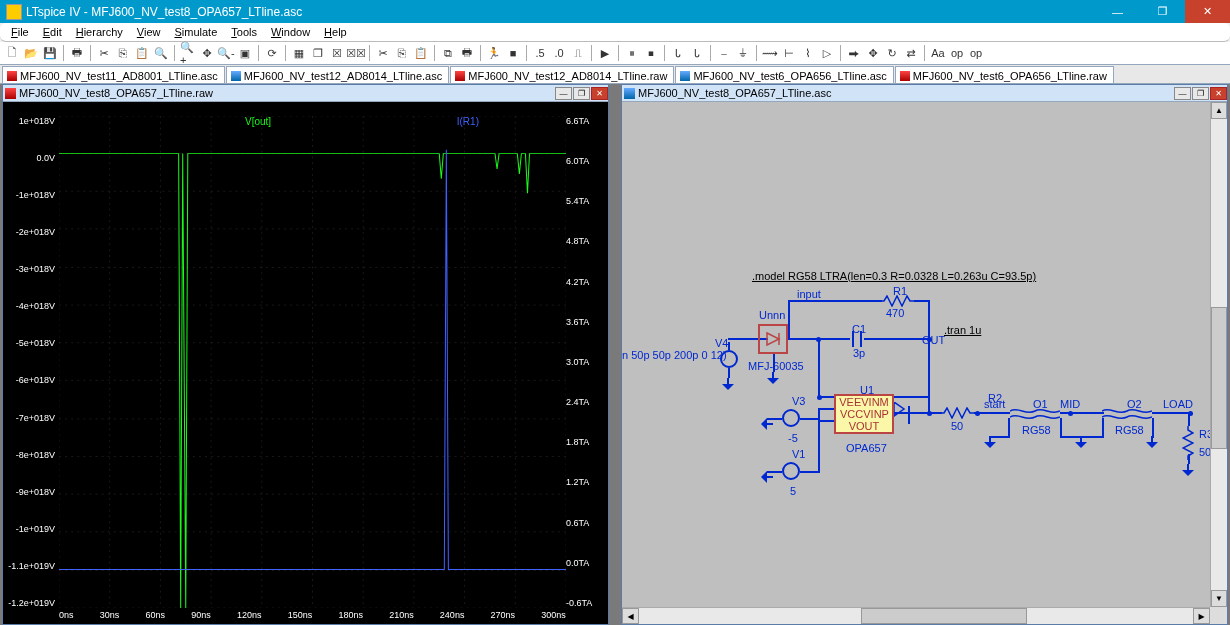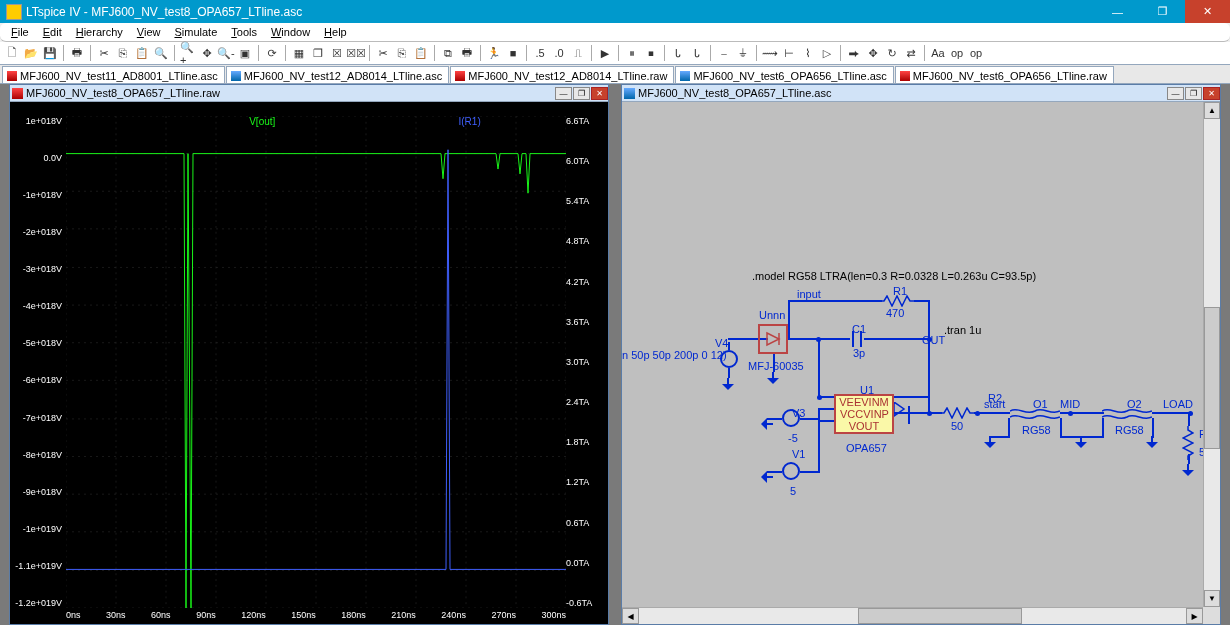--- a/index.html
+++ b/index.html
@@ -24,21 +24,21 @@
 .toolbar .sep { width:1px; height:16px; background:#aaa; margin:0 2px; }
 
 
 .doctabs { height:19px; background:#e8e8e8; border-bottom:1px solid #94a7bd; display:flex; align-items:flex-end; overflow:hidden; padding-left:2px; }
 .doctabs .tab { height:17px; border:1px solid #94a7bd; border-bottom:none; background:#fff; padding:1px 6px 0 4px; margin-right:1px; display:flex; align-items:center; gap:3px; font-size:10px; white-space:nowrap; cursor:pointer; }
 .doctabs .tabicon { width:10px; height:10px; display:inline-block; }
 .doctabs .tabicon.raw { background:linear-gradient(#f44,#a00); }
 .doctabs .tabicon.asc { background:linear-gradient(#6af,#06a); }
 
 
-.mdi { position:absolute; top:84px; left:0; right:0; bottom:0; background:#7a7a7a; display:flex; gap:12px; padding:0 9px; }
+.mdi { position:absolute; top:84px; left:0; right:0; bottom:0; background:#7a7a7a; display:flex; gap:12px; padding:0 2px; }
 
 
 .child { flex:1; display:flex; flex-direction:column; border:1px solid #5a7ca7; background:#fff; }
 .child .childbar { height:17px; background:#d1e3f7; border-bottom:1px solid #94a7bd; display:flex; align-items:center; padding-left:2px; font-size:10px; }
 .child .childbar .childicon { width:11px; height:11px; margin-right:3px; }
 .child .childbar .childicon.raw { background:linear-gradient(#f44,#a00); }
 .child .childbar .childicon.asc { background:linear-gradient(#6af,#06a); }
 .child .childbar .childtitle { flex:1; color:#000; }
 .child .childbar .childbtns { display:flex; gap:0; }
 .child .childbar .childbtn { width:17px; height:13px; border:1px solid #888; background:#e8e8e8; font-size:8px; display:flex; align-items:center; justify-content:center; margin-left:1px; }
@@ -60,21 +60,21 @@
 
 
 .schem { flex:1; background:#bfbfbf; position:relative; overflow:hidden; }
 .schem-inner { position:absolute; inset:0; }
 .schem-inner .wire { position:absolute; background:#0028d0; }
 .schem-inner .node { position:absolute; width:5px; height:5px; background:#0028d0; border-radius:50%; transform:translate(-2px,-2px); }
 .schem-inner .gnd { position:absolute; width:12px; height:12px; }
 .schem-inner .gnd::before { content:""; position:absolute; left:5px; top:0; width:2px; height:6px; background:#0028d0; }
 .schem-inner .gnd::after { content:""; position:absolute; left:0; top:6px; width:0; height:0; border-left:6px solid transparent; border-right:6px solid transparent; border-top:6px solid #0028d0; }
 .schem-inner .txt { position:absolute; color:#0028d0; font-family:Arial,sans-serif; font-size:11px; white-space:nowrap; }
-.schem-inner .txt.black { color:#000; }
+.schem-inner .txt.black { color:#000;text-decoration:underline; }
 .schem-inner .comp { position:absolute; }
 .schem-inner .resistor { width:34px; height:12px; }
 .schem-inner .resistor svg { width:100%; height:100%; display:block; }
 .schem-inner .cap { width:14px; height:16px; }
 .schem-inner .cap::before { content:""; position:absolute; left:2px; top:0; width:2px; height:16px; background:#0028d0; }
 .schem-inner .cap::after { content:""; position:absolute; left:10px; top:0; width:2px; height:16px; background:#0028d0; }
 .schem-inner .vsrc { width:18px; height:18px; border:2px solid #0028d0; border-radius:50%; }
 .schem-inner .tline { width:50px; height:18px; }
 .schem-inner .tline svg { width:100%; height:100%; }
 .schem-inner .opamp { width:60px; height:40px; background:#faf8a8; border:2px solid #b44; font-size:9px; color:#a33; display:flex; flex-direction:column; justify-content:center; padding:2px 4px; line-height:1.1; }
@@ -436,21 +436,21 @@
         <div class="wire" style="left:566px; top:310px; width:2px; height:14px;"></div>
         <div class="comp resistor" style="left:560px; top:324px; transform:rotate(90deg); transform-origin:6px 6px;">
           <svg viewBox="0 0 34 12">
               <polyline points="0,6 4,6 7,1 12,11 17,1 22,11 27,1 30,6 34,6" fill="none" stroke="#0028d0" stroke-width="1.5"></polyline>
             </svg>
         </div>
         <div class="txt" style="left:577px; top:344px;">50</div>
         <div class="wire" style="left:566px; top:352px; width:2px; height:10px;"></div>
         <div class="gnd" style="left:560px; top:362px;"></div>
 
-        <div class="txt" style="left:170px; top:305px;">V3</div>
+        <div class="txt" style="left:170px; top:293px;">V3</div>
         <div class="comp vsrc" style="left:160px; top:307px;"></div>
         <div class="txt" style="left:166px; top:330px;">-5</div>
         <div class="wire" style="left:145px; top:316px; width:15px; height:2px;"></div>
         <div class="gnd" style="left:139px; top:316px; transform:rotate(90deg);"></div>
         <div class="wire" style="left:178px; top:316px; width:18px; height:2px;"></div>
         <div class="wire" style="left:196px; top:306px; width:2px; height:60px;"></div>
 
         <div class="txt" style="left:170px; top:346px;">V1</div>
         <div class="comp vsrc" style="left:160px; top:360px;"></div>
         <div class="txt" style="left:168px; top:383px;">5</div>

